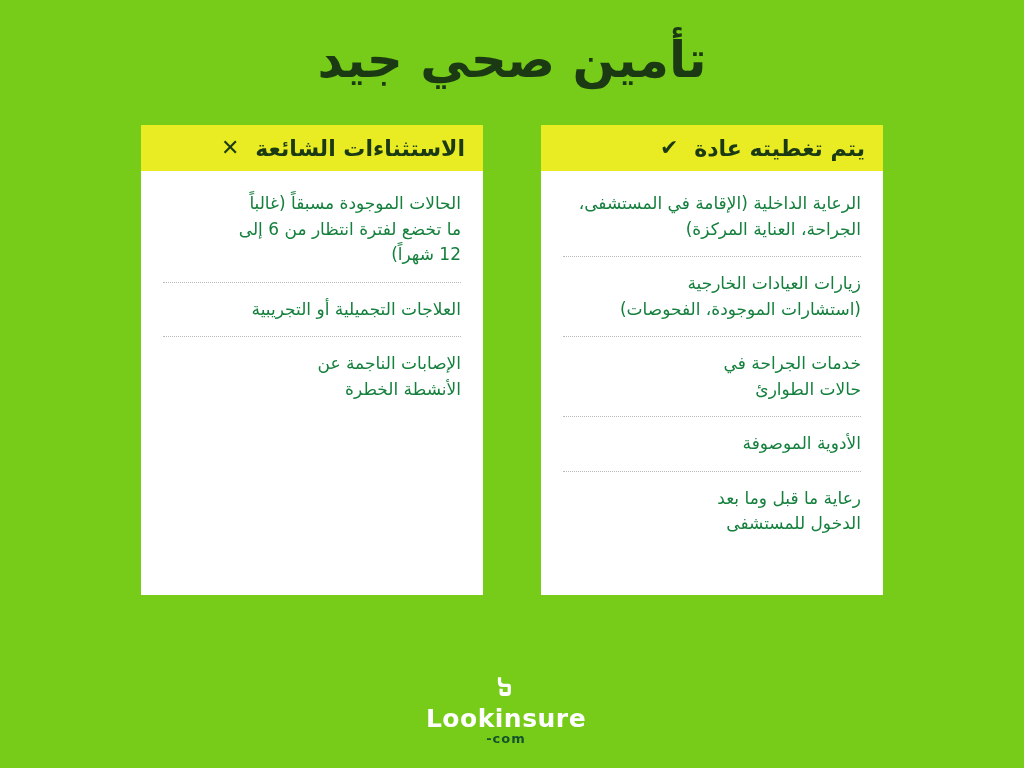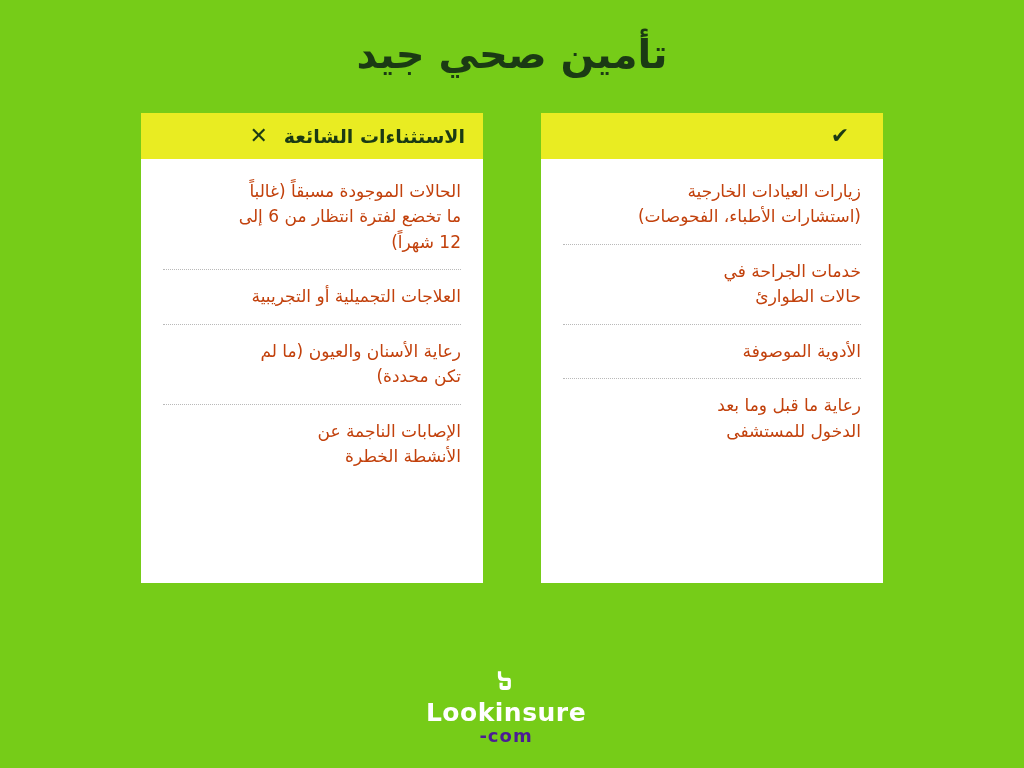--- a/index.html
+++ b/index.html
@@ -23,21 +23,21 @@
     align-items: center;
   }
 
   
   .title-block {
     margin-top: 30px;
     text-align: center;
     line-height: 1.22;
   }
   .title-line {
-    font-size: 40px;
+    font-size: 50px;
     font-weight: bold;
     color: #1b3a14;
     letter-spacing: 0px;
     direction: rtl;
   }
   .title-line.second {
     margin-top: 2px;
   }
 
   
@@ -71,21 +71,21 @@
     box-sizing: border-box;
     margin-top: 0;
   }
   .card.covered .card-header {
     background: #e9ec22;
   }
   .card.excluded .card-header {
     background: #e9ec22;
   }
   .header-text {
-    font-size: 19px;
+    font-size: 22px;
     font-weight: bold;
     color: #1b3a14;
     direction: rtl;
     white-space: nowrap;
   }
   .header-icon {
     margin-right: 14px;
     margin-left: 0;
     display: inline-flex;
     align-items: center;
@@ -100,21 +100,21 @@
 
   .card-body {
     padding: 6px 22px 0 22px;
   }
 
   .item {
     direction: rtl;
     text-align: right;
     font-size: 17px;
     line-height: 1.5;
-    color: #c2410c;
+    color: #15803d;
     padding: 14px 0 14px 0;
     border-bottom: 1px dotted #b9b9b9;
     white-space: pre-line;
   }
   .item.last {
     border-bottom: none;
   }
 
   
   .card.covered .card-header {
@@ -140,66 +140,67 @@
     margin-bottom: 4px;
   }
   .brand-name {
     font-size: 25px;
     font-weight: bold;
     color: #ffffff;
     letter-spacing: 0.5px;
     direction: ltr;
   }
   .brand-tld {
-    font-size: 18px;
-    font-weight: bold;
-    color: #4c1d95;
+    font-size: 13px;
+    font-weight: bold;
+    color: #14532d;
     letter-spacing: 1px;
     direction: ltr;
     margin-top: -2px;
   }
 </style>
 </head>
 <body>
 
 <div class="infographic">
 
   <div class="title-block">
     <div class="title-line">تأمين صحي جيد</div>
   </div>
 
   <div class="columns">
 
     <div class="card covered">
       <div class="card-header">
+        <span class="header-text">يتم تغطيته عادة</span>
         <span class="header-icon">✔</span>
       </div>
       <div class="card-body">
+        <div class="item">الرعاية الداخلية (الإقامة في المستشفى،
+الجراحة، العناية المركزة)</div>
         <div class="item">زيارات العيادات الخارجية
-(استشارات الأطباء، الفحوصات)</div>
+(استشارات الموجودة، الفحوصات)</div>
         <div class="item">خدمات الجراحة في
 حالات الطوارئ</div>
         <div class="item">الأدوية الموصوفة</div>
         <div class="item last">رعاية ما قبل وما بعد
 الدخول للمستشفى</div>
       </div>
     </div>
 
     <div class="card excluded">
       <div class="card-header">
         <span class="header-text">الاستثناءات الشائعة</span>
         <span class="header-icon">✕</span>
       </div>
       <div class="card-body">
         <div class="item">الحالات الموجودة مسبقاً (غالباً
 ما تخضع لفترة انتظار من 6 إلى
 12 شهراً)</div>
         <div class="item">العلاجات التجميلية أو التجريبية</div>
-        <div class="item">رعاية الأسنان والعيون (ما لم
-تكن محددة)</div>
         <div class="item last">الإصابات الناجمة عن
 الأنشطة الخطرة</div>
       </div>
     </div>
 
   </div>
 
   <div class="brand">
     <svg class="brand-mark" viewBox="0 0 32 32" aria-hidden="true">
       <path d="M10 4 L10 9 Q10 12 13 12 L19 12 Q22 12 22 15 L22 22 Q22 27 17 27 L12 27 Q8 27 8 23 L8 18 L12 18 L12 22 L18 22 L18 16 L12 16 Q6 16 6 10 L6 4 Z" fill="#ffffff"></path>

